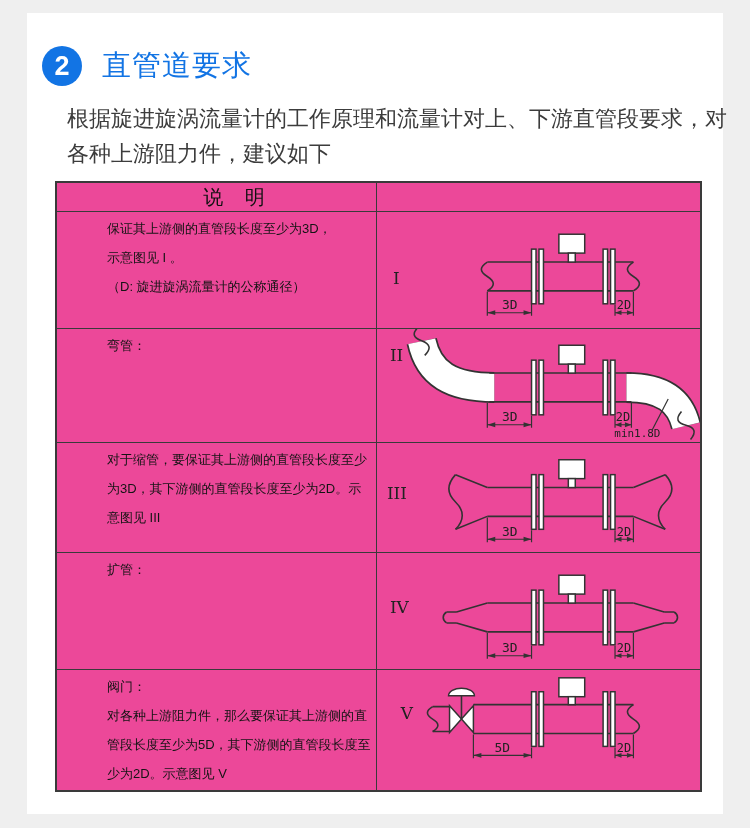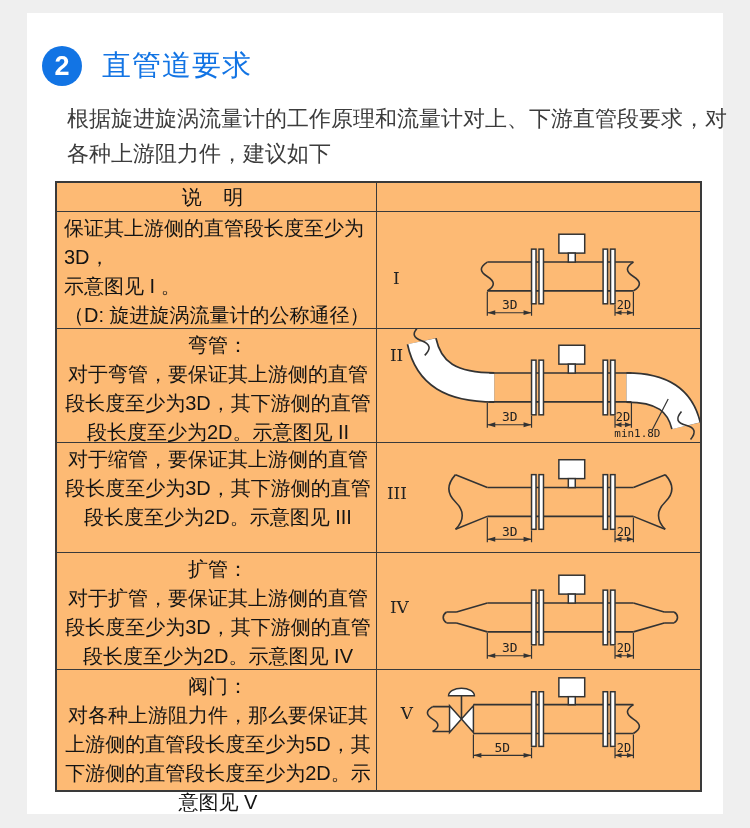--- a/index.html
+++ b/index.html
@@ -29,30 +29,30 @@
     font-size:22px;line-height:35px;color:#3c3c3c;
   }
   
   .tbl{
     position:absolute;left:28px;top:168px;width:647px;
     border:2px solid #3a3a3a;
     display:grid;grid-template-columns:320px 1fr;
     box-sizing:border-box;
   }
   .tbl *{box-sizing:border-box;}
-  .cell{background:#fdba74;}
+  .cell{background:#ec4899;padding-left:43px;}
   .lc{border-right:1.5px solid #3a3a3a;}
   .hdr{height:29px;border-bottom:1.5px solid #3a3a3a;}
   .hdr.lc{
     display:flex;align-items:center;justify-content:center;
     font-size:20px;color:#111;letter-spacing:8px;font-weight:500;
   }
-  .rt{border-top:1.5px solid #3a3a3a;text-align:center;}
+  .rt{border-top:1.5px solid #3a3a3a;}
   .txt{
-    padding:2px 4px 0 7px;font-size:20px;line-height:29px;color:#141414;font-weight:500;
+    padding:2px 4px 0 7px;font-size:13px;line-height:29px;color:#141414;font-weight:500;
   }
   .r1{height:116px}.r2{height:114px}.r3{height:110px}.r4{height:117px}.r5{height:121px}
   .fig{position:relative;}
   .fig svg{position:absolute;left:0;top:0;width:100%;height:100%;display:block;}
   
   .ln{fill:none;stroke:#333;stroke-width:1.6;}
   .thin{fill:none;stroke:#333;stroke-width:1.2;}
   .fl{fill:#fff;stroke:#333;stroke-width:1.5;}
   .ah{fill:#333;stroke:none;}
   .rom{font-family:"DejaVu Serif",serif;font-size:17px;fill:#222;}
@@ -112,21 +112,20 @@
           <polygon class="ah" points="239.5,101 246,98.6 246,103.4"></polygon>
           <polygon class="ah" points="258,101 251.5,98.6 251.5,103.4"></polygon>
           <text class="dimt" x="248.5" y="97.5" style="font-size:12px">2D</text>
         </g>
       </svg>
     </div>
 
     <div class="cell lc rt r2">
       <div class="txt">
         <div>弯管：</div>
-        <div>对于弯管，要保证其上游侧的直管段长度至少为3D，其下游侧的直管段长度至少为2D。示意图见 II</div>
       </div>
     </div>
     <div class="cell fig rt r2">
       <svg viewBox="0 0 325 113" preserveAspectRatio="xMidYMid meet">
         <text class="rom" x="13" y="32">II</text>
         <g>
           <path d="M118,58.5 C75,58.5 52,45 45,12" fill="none" stroke="#333" stroke-width="31"></path>
           <path d="M118,58.5 C75,58.5 52,45 45,12" fill="none" stroke="#fff" stroke-width="27.6"></path>
           <g transform="translate(45,12) rotate(-12)">
             <path class="ln" d="M0,-15 C-8,-10 -8,-5.5 0,-0.5 C8,4.5 8,9.5 0,14.5"></path>
@@ -209,21 +208,20 @@
           <polygon class="ah" points="239.5,96 246,93.6 246,98.4"></polygon>
           <polygon class="ah" points="258,96 251.5,93.6 251.5,98.4"></polygon>
           <text class="dimt" x="248.5" y="92.5" style="font-size:12px">2D</text>
         </g>
       </svg>
     </div>
 
     <div class="cell lc rt r4">
       <div class="txt">
         <div>扩管：</div>
-        <div>对于扩管，要保证其上游侧的直管段长度至少为3D，其下游侧的直管段长度至少为2D。示意图见 IV</div>
       </div>
     </div>
     <div class="cell fig rt r4">
       <svg viewBox="0 0 325 116" preserveAspectRatio="xMidYMid meet">
         <text class="rom" x="13" y="60">IV</text>
         <g>
           <path class="ln" d="M111,50 H258 M111,79 H258"></path>
         </g>
         <g>
           <path class="ln" d="M111,50 L80,59 M111,79 L80,70 M80,59 H70 M80,70 H70"></path>

